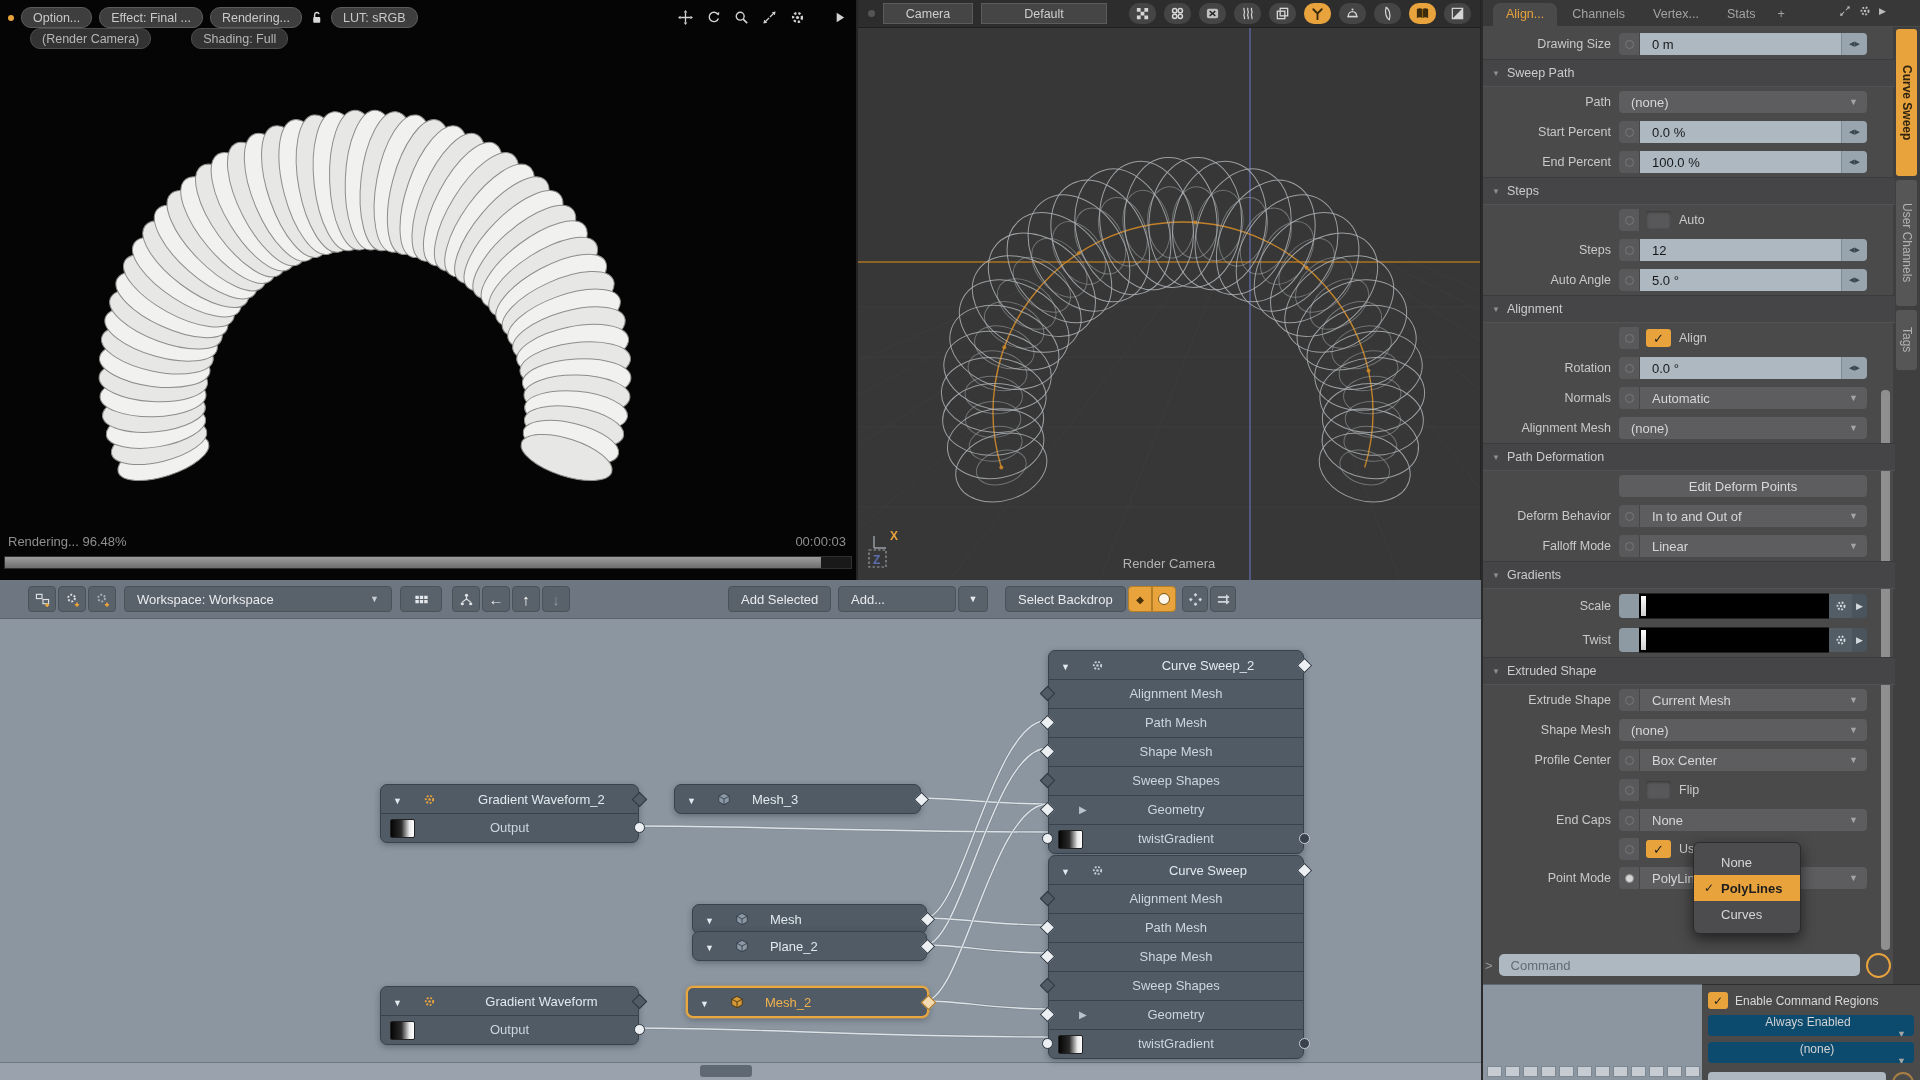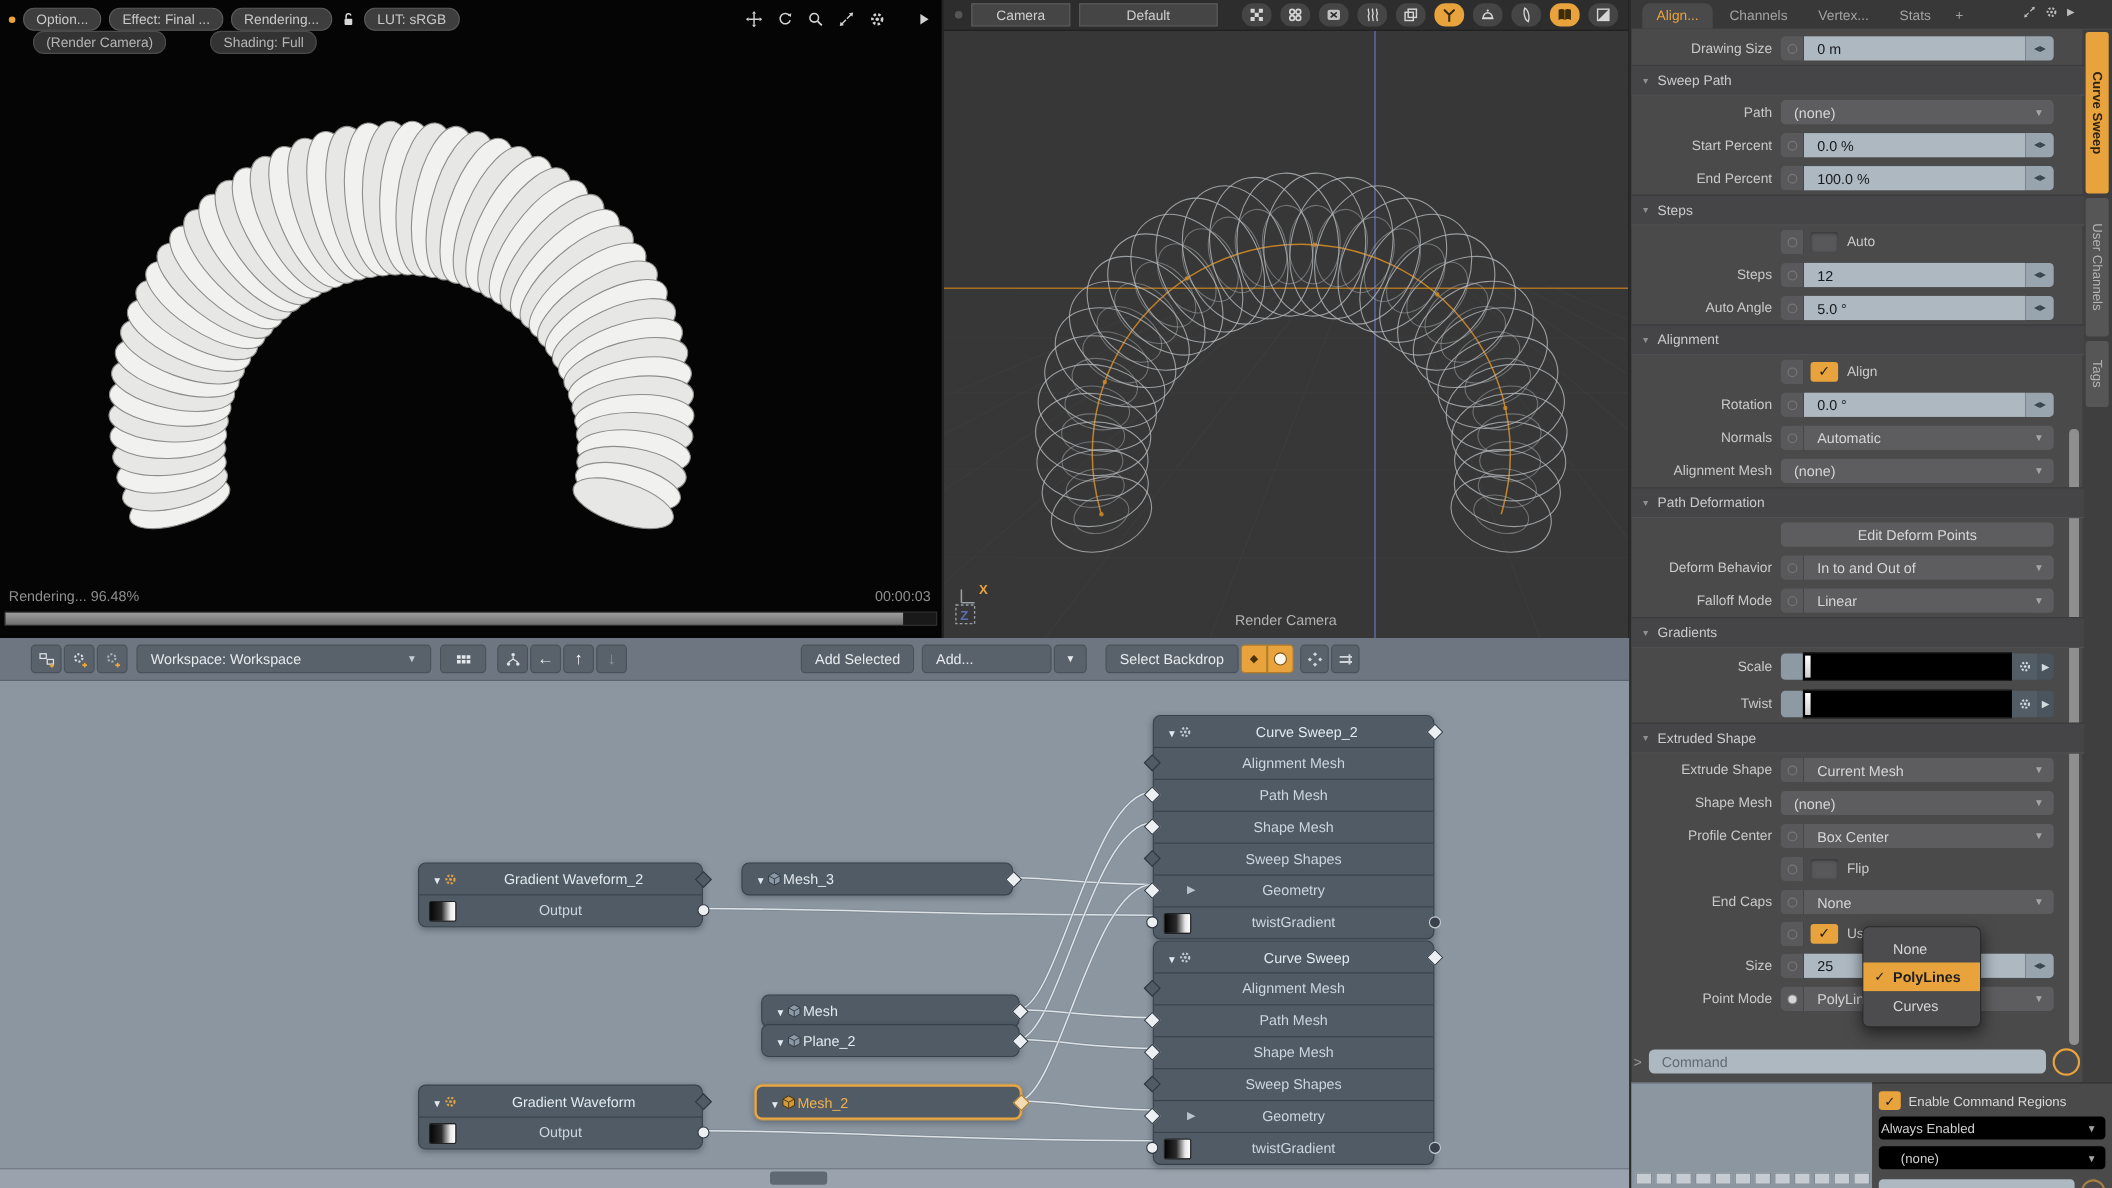--- a/index.html
+++ b/index.html
@@ -98,39 +98,39 @@
   .cmdring{width:21px;height:21px;border-radius:50%;border:2.5px solid #e8a33d;flex:none;margin-right:4px;}
   .blueblock{left:0;top:984px;width:219px;bottom:0;background:#8b96a1;border-top:1px solid #5f6973;}
   .sqstrip{position:absolute;left:4px;bottom:3px;display:flex;gap:3px;}
   .sqstrip span{width:13px;height:9px;background:#c6ccd2;border:1px solid #7d8archives791;border:1px solid #7d8791;}
   .regions{left:219px;top:984px;right:0;bottom:0;background:#4a4a4a;border-top:1px solid #2f2f2f;padding:7px 6px 0 6px;box-sizing:border-box;}
   .regrow{display:flex;align-items:center;margin-bottom:6px;}
   .regcb{width:20px;height:17px;background:#e8a33d;border-radius:3px;margin-right:7px;flex:none;
          display:flex;align-items:center;justify-content:center;}
   .regcb::after{content:"✓";color:#1f1f1f;font-weight:bold;font-size:12px;}
   .reglab{color:#d8d8d8;font-size:12px;white-space:nowrap;}
-  .regdd{height:21px;background:#000000;border-radius:4px;color:#d2d2d2;font-size:12px;display:flex;
-         align-items:center;padding:0 8px;margin-bottom:6px;overflow:hidden;white-space:nowrap;}
+  .regdd{height:21px;background:#0c4a6e;border-radius:4px;color:#d2d2d2;font-size:12px;display:flex;
+         align-items:center;padding:0 8px;margin-bottom:6px;overflow:hidden;white-space:nowrap;flex-direction:column;}
   .regdd .arr{margin-left:auto;color:#a5a5a5;font-size:9px;}
   .regfield{height:22px;background:#adb8c1;border-radius:4px;flex:1;}
   .regring{width:18px;height:18px;border-radius:50%;border:2px solid #e8a33d;opacity:.6;margin-left:6px;flex:none;}
 
   
   .schem{left:0;top:580px;width:1481px;height:500px;background:#8b96a1;overflow:hidden;}
   .stb{left:0;top:0;right:0;height:38px;background:#6e7781;border-bottom:1px solid #59626c;}
   .sbtn{position:absolute;background:#59616a;border:1px solid #49525a;border-radius:4px;color:#e8ebee;
         display:flex;align-items:center;justify-content:center;top:6px;height:26px;box-sizing:border-box;font-size:13px;}
   .sbtn.txt{padding:0 12px;}
   .sarrow{font-size:15px;font-weight:bold;}
   .orangeseg{background:#e8a33d;border-color:#b57f27;color:#4a3208;}
   .wires{left:0;top:0;width:1481px;height:500px;z-index:1;}
   .node{position:absolute;background:#505b66;border:1px solid #39424c;border-radius:7px;color:#d2dbe3;
         font-size:13px;box-shadow:0 2px 6px rgba(20,28,36,.35);z-index:2;}
   .node.sel{border:2px solid #eba73f;box-shadow:0 0 0 1px rgba(235,167,63,.35),0 2px 6px rgba(20,28,36,.35);}
-  .nhead{height:28px;display:flex;align-items:center;padding:0 12px;gap:1px;position:relative;}
+  .nhead{height:28px;display:flex;align-items:center;padding:0 12px;gap:21px;position:relative;}
   .nhead.rule{border-bottom:1px solid #39424c;}
   .ntri::before{content:"▼";font-size:9px;color:#e3eaf0;}
   .ntitle{flex:1;text-align:center;font-size:13px;color:#e2e9ef;white-space:nowrap;overflow:hidden;}
   .ntitle.left{text-align:left;}
   .node.sel .ntitle{color:#f2b24d;}
   .nrow{height:28px;line-height:27px;text-align:center;border-bottom:1px solid #39424c;position:relative;
         font-size:13px;color:#ccd6de;white-space:nowrap;}
   .nrow:last-child{border-bottom:none;}
   .pin{position:absolute;width:9px;height:9px;background:#edf0f3;border:1.5px solid #2e3741;
        transform:rotate(45deg);left:-7px;top:8px;box-sizing:content-box;z-index:3;}
@@ -696,28 +696,20 @@
       </div>
       <div class="prow" style="height:28px;">
         <span class="plabel"></span>
         <span class="ctl">
             <span class="chip"></span>
             <span class="cb on"></span>
             <span class="cblab">Use Current Size</span>
           </span>
       </div>
       <div class="prow">
-        <span class="plabel">Size</span>
-        <span class="ctl">
-            <span class="chip"></span>
-            <span class="fieldv">25</span>
-            <span class="spin"></span>
-          </span>
-      </div>
-      <div class="prow">
         <span class="plabel">Point Mode</span>
         <span class="ctl">
             <span class="chip on"></span>
             <span class="dd">
               <span>PolyLines</span>
               <span class="arr">▼</span>
             </span>
           </span>
       </div>
     </div>

